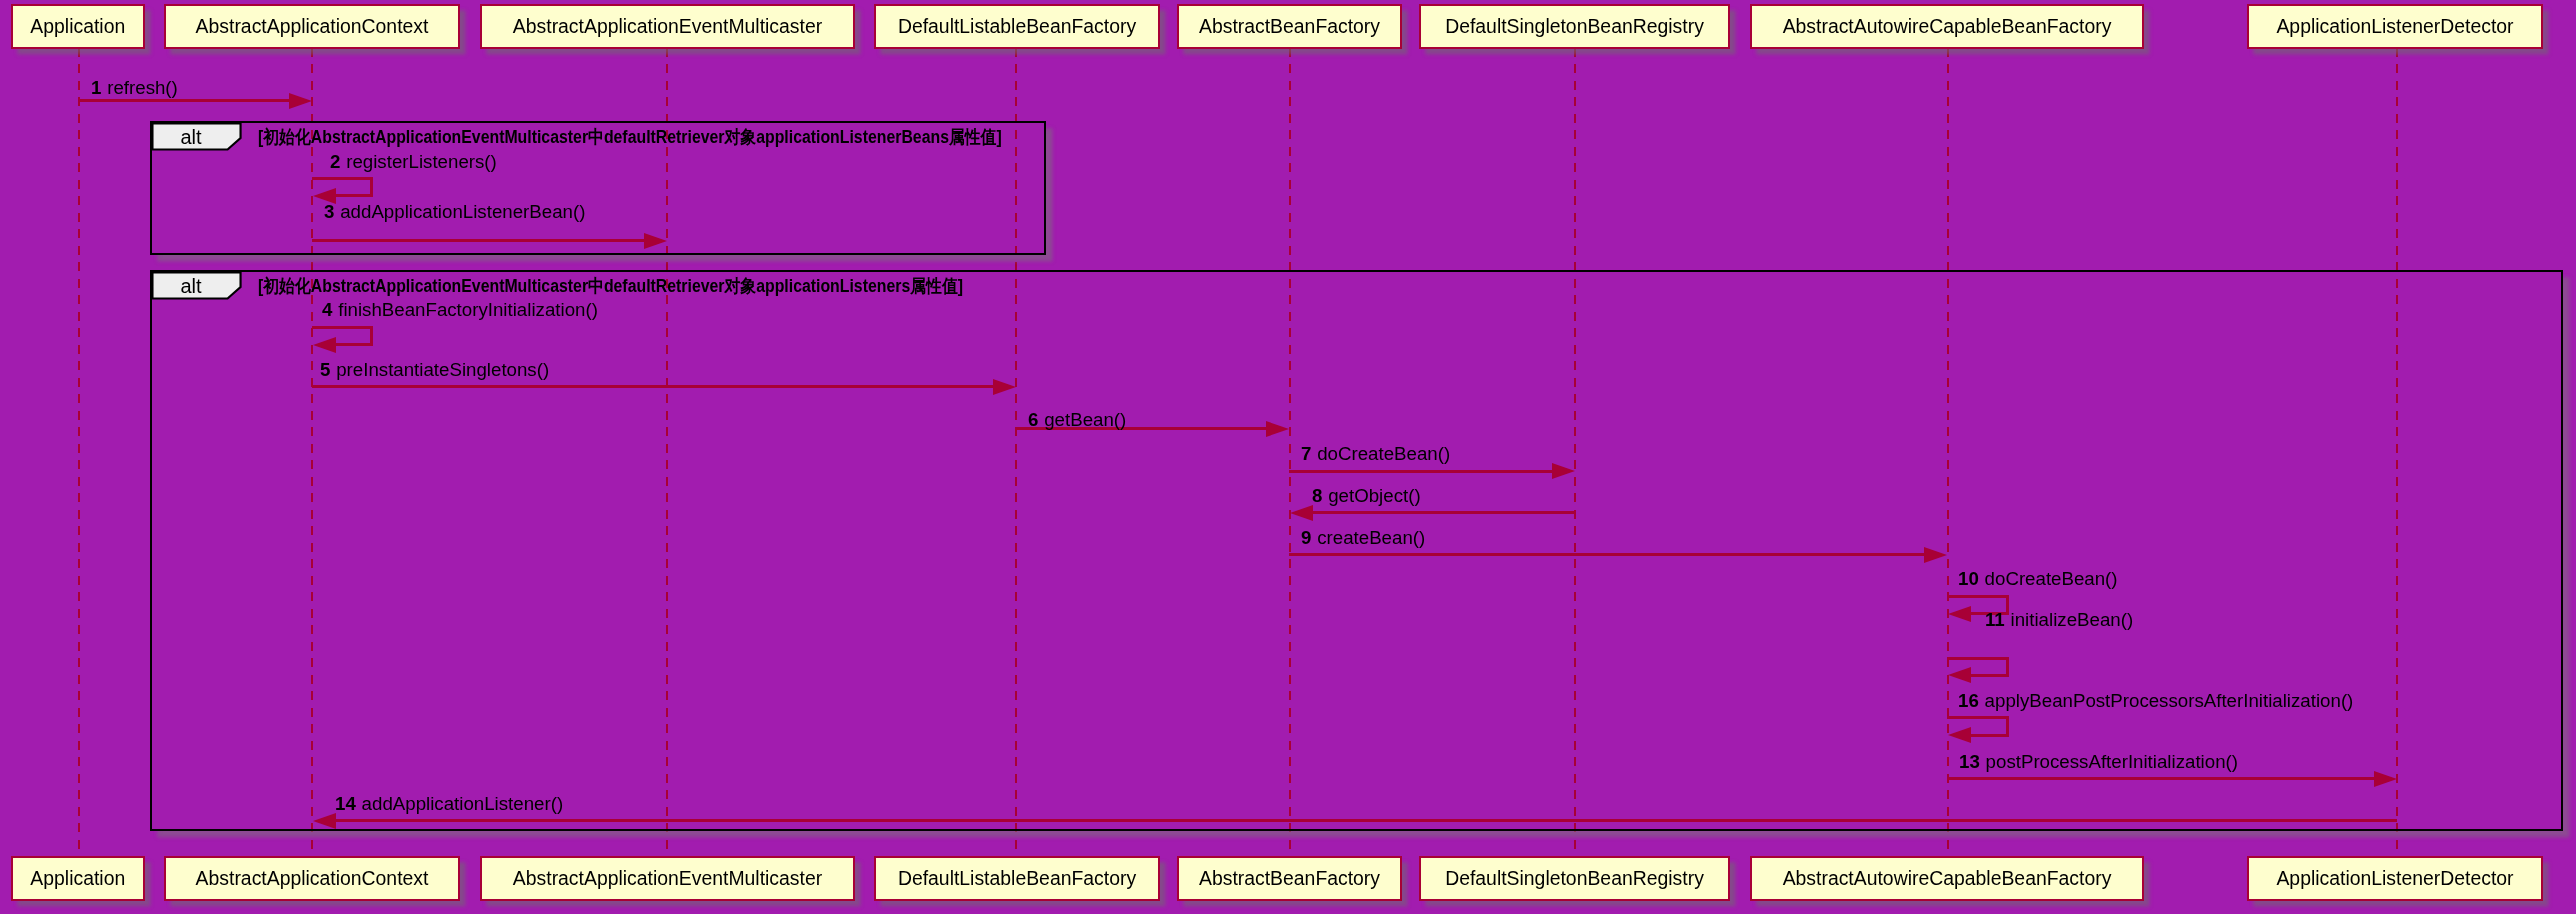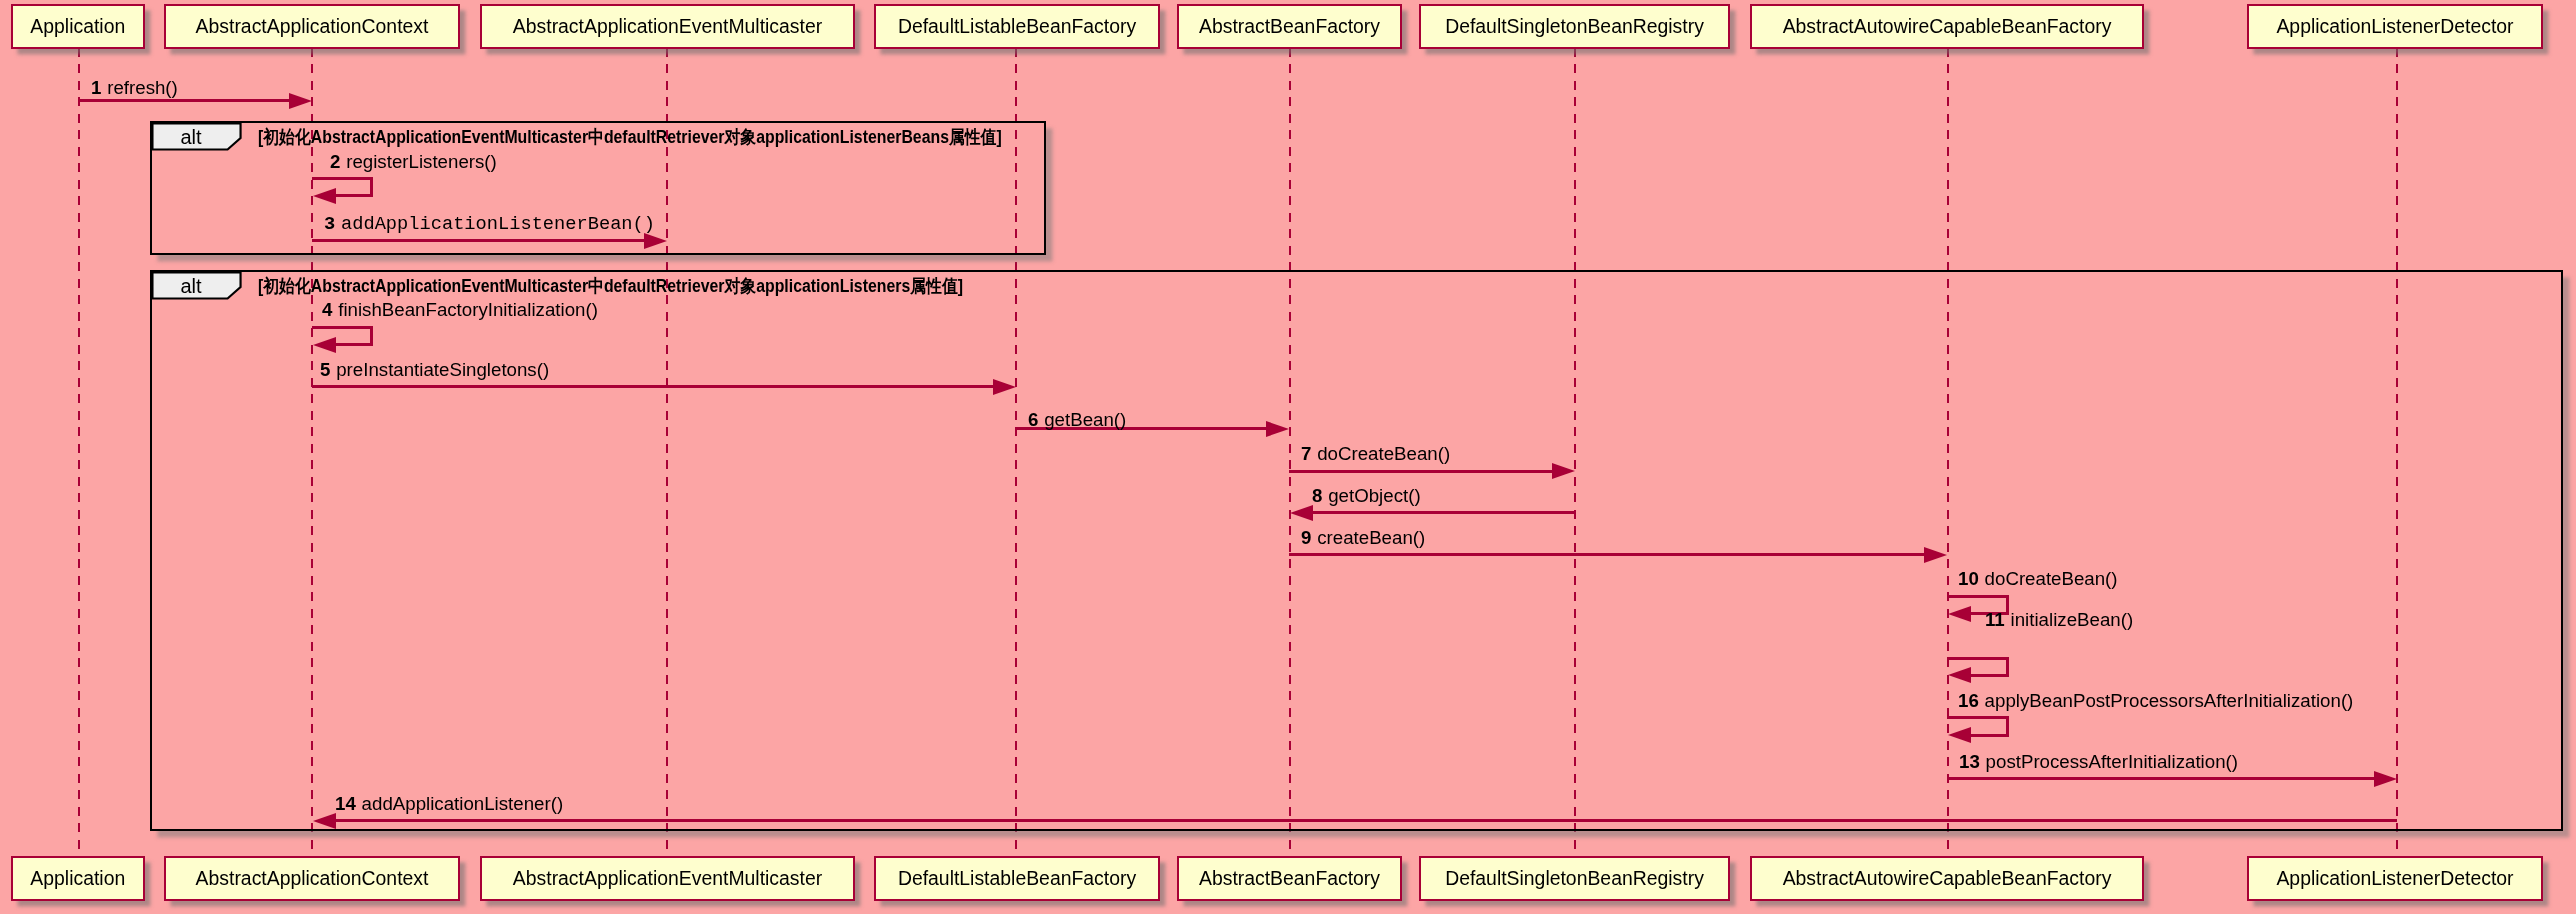--- a/index.html
+++ b/index.html
@@ -1,20 +1,20 @@
 <!DOCTYPE html>
 <html style="--accent: #A80036; --pfill: #FEFECE; --fborder: #000000;font-size:11.5px"><head>
 <meta charset="utf-8">
 <style>
   html, body { margin: 0; padding: 0; background: #ffffff; }
   .canvas {
     position: relative;
     width: 2576px;
     height: 914px;
-    background: #fca5a5;
+    background: #a21caf;
     font-family: "Liberation Sans", "DejaVu Sans", sans-serif;
     overflow: hidden;
   }
   .pbox {
     position: absolute;
     box-sizing: border-box;
     background: var(--pfill, #FEFECE);
     border: 2.9px solid var(--accent, #A80036);
     box-shadow: 5.8px 5.8px 3.6px rgba(110,110,110,0.55);
     display: flex;
@@ -198,21 +198,21 @@
         <div class="mhead-r" style="left: 289px; top: 93px;"></div>
       </div>
       <div>
         <div class="msg-label" style="left: 322px; top: 150px; margin-left: 8px;"><b>2</b><span>registerListeners()</span></div>
         <div class="mline" style="left: 312px; top: 177px; width: 61px;"></div>
         <div class="mvert" style="left: 370px; top: 177px; height: 20px;"></div>
         <div class="mline" style="left: 332px; top: 194px; width: 41px;"></div>
         <div class="mhead-l" style="left: 313px; top: 188px;"></div>
       </div>
       <div>
-        <div class="msg-label" style="left: 324px; top: 212px; font-family: Liberation Mono, monospace;"><b>3</b><span>addApplicationListenerBean()</span></div>
+        <div class="msg-label" style="left: 324px; top: 200px;"><b>3</b><span>addApplicationListenerBean()</span></div>
         <div class="mline" style="left: 312px; top: 239px; width: 334px;"></div>
         <div class="mhead-r" style="left: 644px; top: 233px;"></div>
       </div>
       <div>
         <div class="msg-label" style="left: 322px; top: 298px;"><b>4</b><span>finishBeanFactoryInitialization()</span></div>
         <div class="mline" style="left: 312px; top: 326px; width: 61px;"></div>
         <div class="mvert" style="left: 370px; top: 326px; height: 20px;"></div>
         <div class="mline" style="left: 332px; top: 343px; width: 41px;"></div>
         <div class="mhead-l" style="left: 313px; top: 337px;"></div>
       </div>

